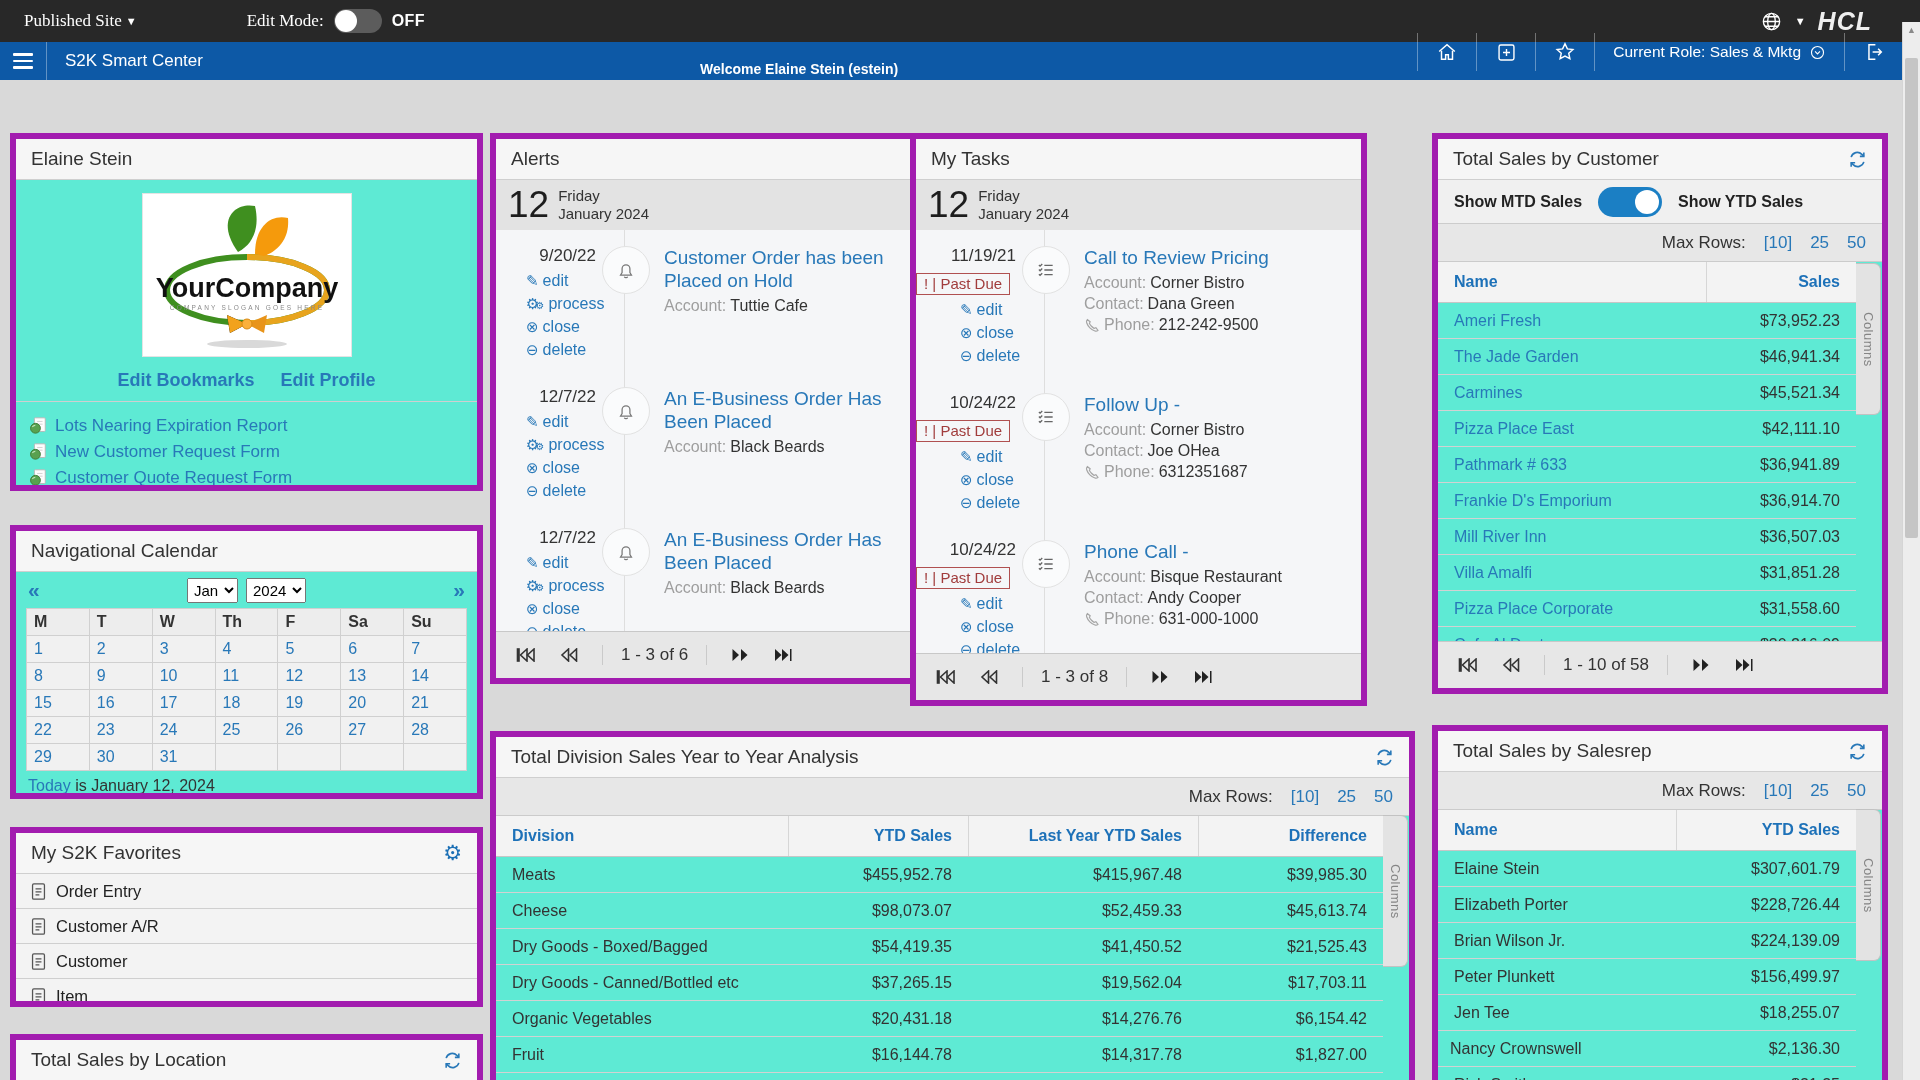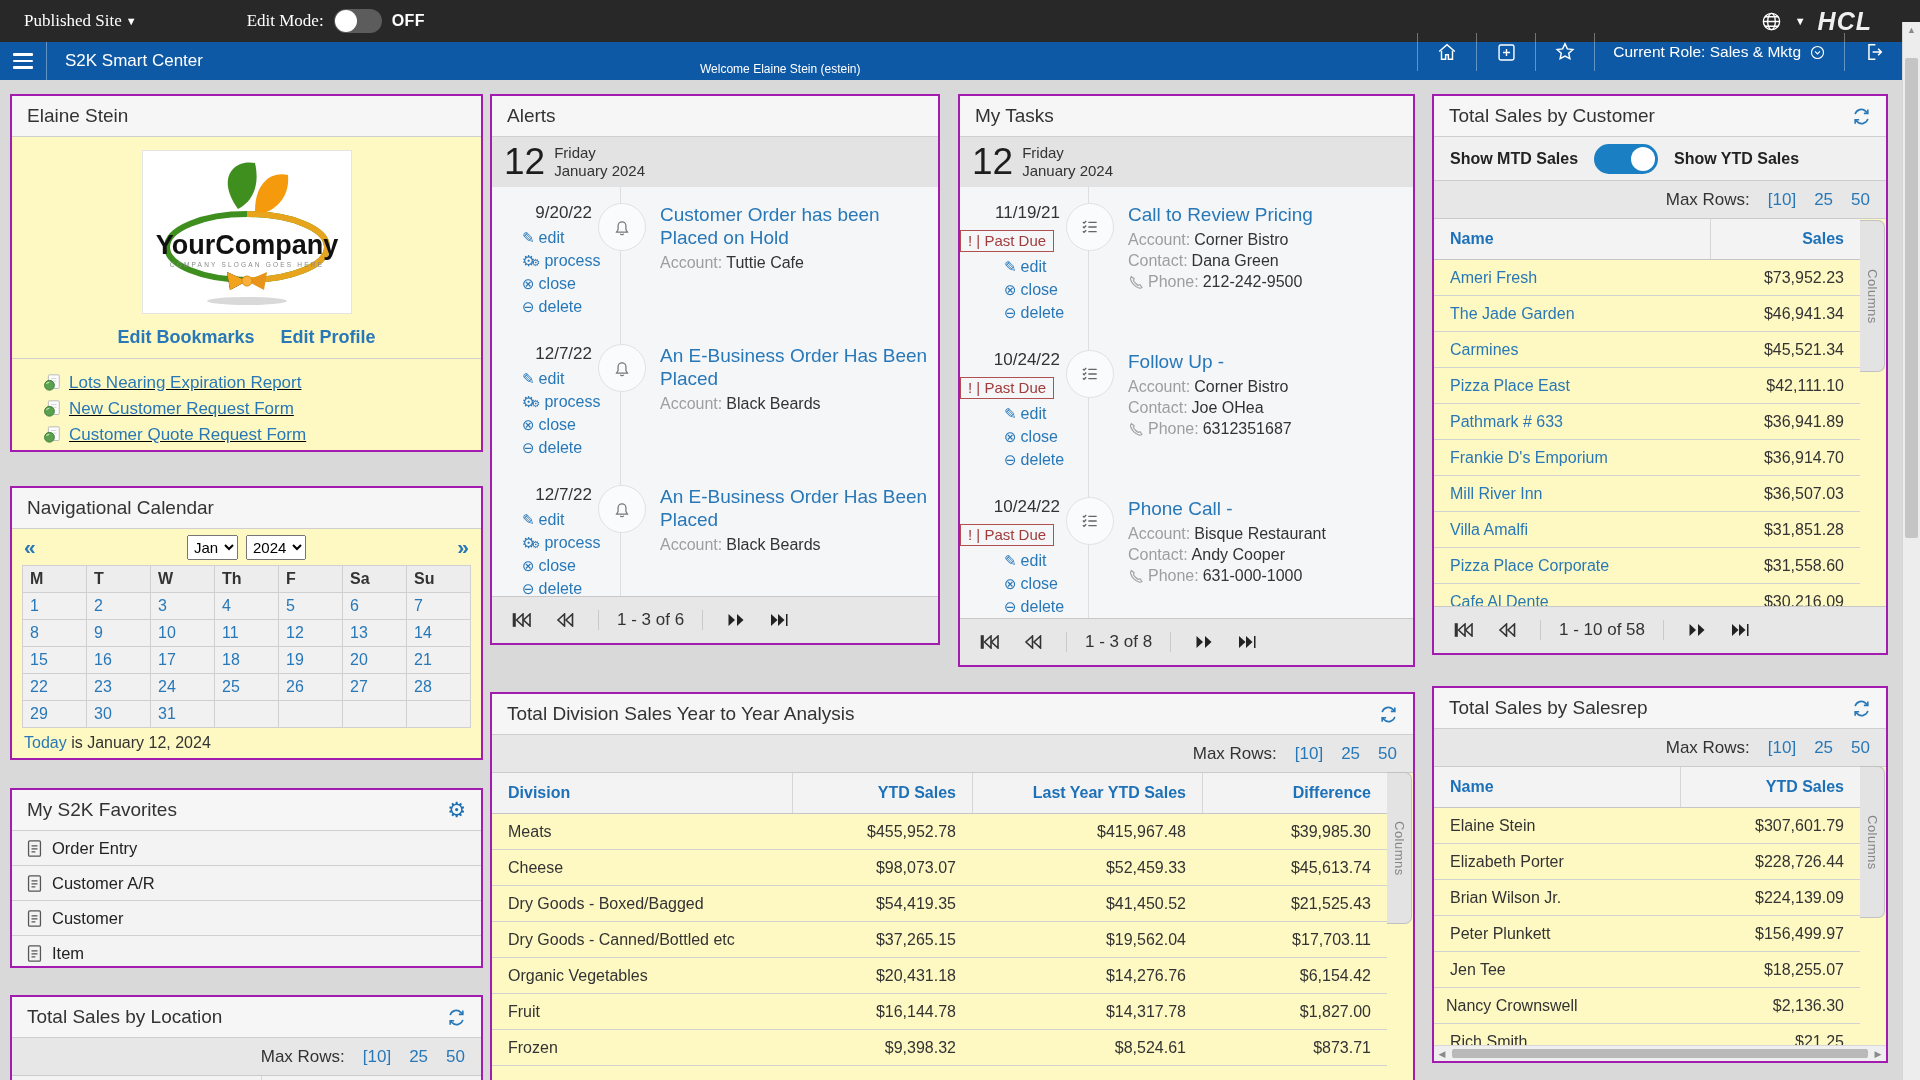--- a/index.html
+++ b/index.html
@@ -22,27 +22,27 @@
   .brand{font-size:25px;font-weight:bold;font-style:italic;letter-spacing:1px;color:#efefef;}
 
   
   .navbar{position:absolute;left:0;top:42px;width:1920px;height:38px;background:#0d59a6;
     color:#fff;display:flex;align-items:center;z-index:5;}
   .burger{width:46px;height:38px;display:flex;flex-direction:column;justify-content:center;
     align-items:center;gap:4px;cursor:pointer;}
   .burger i{width:20px;height:2.5px;background:#fff;border-radius:1px;}
   .vdiv{width:1px;height:38px;background:rgba(255,255,255,.35);}
   .apptitle{font-size:17px;padding-left:18px;}
-  .welcome{position:absolute;left:700px;top:0;height:54px;display:flex;align-items:center;font-size:12px;}
+  .welcome{position:absolute;left:700px;top:0;height:54px;display:flex;align-items:center;font-size:14px;font-weight:bold;}
   .nav-right{position:absolute;right:17px;top:0;height:20px;display:flex;align-items:center;}
   .nav-ic{width:58px;height:38px;display:flex;align-items:center;justify-content:center;cursor:pointer;}
   .rolebox{display:flex;align-items:center;gap:8px;padding:0 18px;font-size:15.5px;height:38px;cursor:pointer;}
 
   
-  .panel{position:absolute;background:#fef9c3;border:2px solid #a21caf;box-sizing:border-box;overflow:hidden;}
+  .panel{position:absolute;background:#5eead4;border:6px solid #a21caf;box-sizing:border-box;overflow:hidden;margin-top:39px;}
   .ptitle{height:40px;display:flex;align-items:center;justify-content:space-between;
     padding:0 15px;font-size:19px;color:#333;background:#f6f6f6;border-bottom:1px solid #cfcfcf;}
   .refresh{cursor:pointer;}
   .maxrows{height:37px;display:flex;align-items:center;justify-content:flex-end;gap:18px;
     padding:0 16px;background:#e7e7e7;border-bottom:1px solid #cbcbcb;font-size:17px;color:#333;}
   .maxrows a{color:#2878b8;}
   .thead{display:flex;align-items:center;height:40px;border-bottom:1px solid #c6c6c6;
     font-weight:bold;color:#1d71b8;font-size:16px;background:#f3f3f3;}
   .trow{display:flex;align-items:center;height:35px;border-bottom:1px solid #d2d2d2;font-size:16px;color:#333;}
   .cell{padding:0 16px;box-sizing:border-box;white-space:nowrap;overflow:hidden;}
@@ -76,21 +76,21 @@
     border:1px solid #e2e2e2;display:flex;align-items:center;justify-content:center;}
   .tbody{flex:1;padding-left:2px;min-width:0;}
   .ttitle{display:block;color:#2878b8;font-size:19px;line-height:1.22;margin-bottom:5px;}
   .tline{font-size:16px;color:#333;margin-top:3px;display:flex;align-items:center;gap:4px;}
   .tlabel{color:#9e9e9e;}
 
   
   .logobox{width:208px;height:162px;background:#fff;margin:14px auto 10px;box-shadow:0 0 0 1px #e4e4e4;}
   .editlinks{display:flex;justify-content:center;gap:26px;font-size:18px;font-weight:bold;padding:4px 0 10px;}
   .editlinks a{color:#2878b8;}
-  .bmlist{border-top:1px solid #cfcfcf;padding:8px 0 10px 30px;text-decoration:underline;}
+  .bmlist{border-top:1px solid #cfcfcf;padding:8px 0 10px 12px;}
   .bmrow{display:flex;align-items:center;gap:7px;margin-top:6px;}
   .bmrow a{color:#2878b8;font-size:17px;}
 
   .calctl{display:flex;align-items:center;height:36px;padding:0 12px;}
   .calnav{color:#2878b8;font-size:21px;font-weight:bold;cursor:pointer;}
   .calsel{margin:0 4px;font-size:15px;padding:2px 2px;}
   .calgrid{display:grid;grid-template-columns:repeat(7,1fr);margin:0 10px;border-top:1px solid #d0d0d0;border-left:1px solid #d0d0d0;}
   .calhd,.calcell{border-right:1px solid #d0d0d0;border-bottom:1px solid #d0d0d0;height:27px;
     display:flex;align-items:center;padding-left:7px;font-size:16px;background:#f1f1f1;box-sizing:border-box;}
   .calhd{font-weight:bold;color:#333;background:#ededed;}
@@ -595,21 +595,21 @@
     <span class="pgbtn">
         <svg width="20" height="14" viewBox="0 0 20 14" fill="#222">
           <polygon points="2,1 8.5,7 2,13"></polygon>
           <polygon points="9,1 15.5,7 9,13"></polygon>
           <rect x="17" y="1" width="1.5" height="12"></rect>
         </svg>
       </span>
   </div>
 </div>
 
-<div class="panel" style="left:958px;top:94px;width:457px;height:573px;">
+<div class="panel" style="left:910px;top:94px;width:457px;height:573px;">
   <div class="ptitle">
       <span>My Tasks</span>
     </div>
   <div class="datebar">
     <span class="dbig">12</span>
     <span class="dsmall"><span>Friday</span><br>
       <span>January 2024</span></span>
   </div>
   <div class="tl" style="top:91px;bottom:46px;">
 

